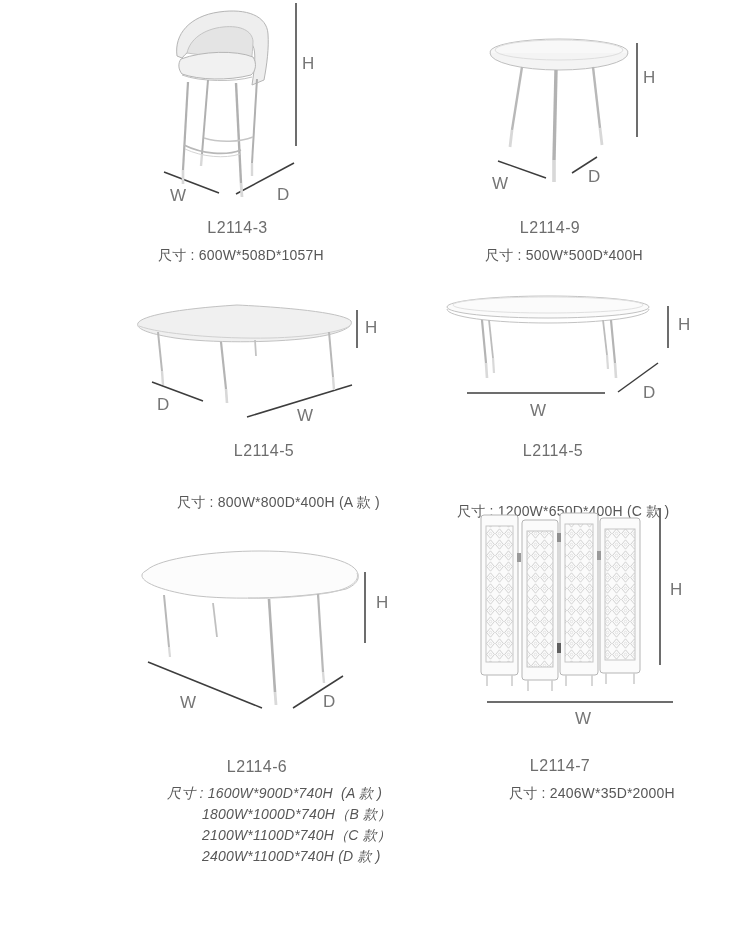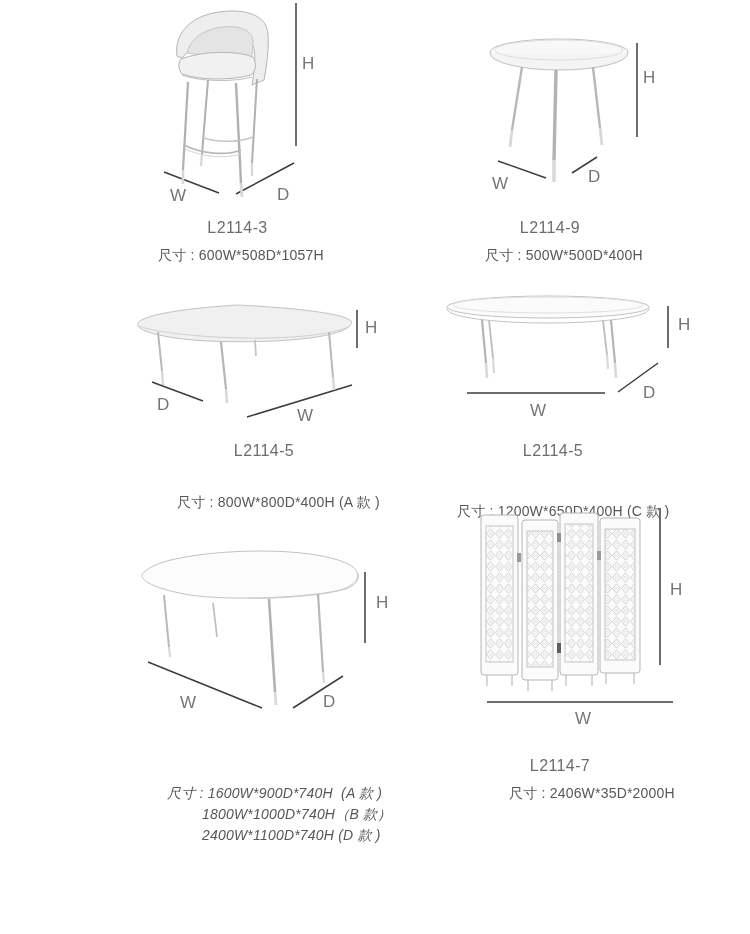--- a/index.html
+++ b/index.html
@@ -155,23 +155,25 @@
       <line x1="93" y1="58" x2="97" y2="92" stroke="#c0c0c0" stroke-width="1.8"></line>
       <line x1="149" y1="54" x2="155" y2="147" stroke="#b2b2b2" stroke-width="2.6"></line>
       <line x1="155" y1="147" x2="156" y2="160" stroke="#d9d9d9" stroke-width="2.8"></line>
       <line x1="198" y1="49" x2="203" y2="127" stroke="#b8b8b8" stroke-width="2.2"></line>
       <line x1="203" y1="127" x2="204" y2="138" stroke="#d9d9d9" stroke-width="2.4"></line>
     </svg>
     <span class="dim" style="left:256px;top:48px;">H</span>
     <span class="dim" style="left:60px;top:148px;">W</span>
     <span class="dim" style="left:203px;top:147px;">D</span>
   </figure>
+  <h3 class="title" style="top:218px;left:0;width:274px;">L2114-6</h3>
   <div class="sizes" style="top:243px;left:47px;font-style:italic;">
     <p class="size-line"><span>尺寸 : </span><span>1600W*900D*740H  (A 款 )</span></p>
     <p class="size-line cont">1800W*1000D*740H（B 款）</p>
+    <p class="size-line cont">2100W*1100D*740H（C 款）</p>
     <p class="size-line cont">2400W*1100D*740H (D 款 )</p>
   </div>
 </section>
 
 <section class="cell" style="left:450px;top:495px;width:240px;height:330px;">
   <figure class="drawing">
     <svg width="240" height="240" viewBox="0 0 240 240">
       <defs>
         <pattern id="lat" width="9" height="11" patternUnits="userSpaceOnUse">
           <path d="M4.5,0.8 L8.4,5.5 L4.5,10.2 L0.6,5.5 Z" fill="none" stroke="#c8c8c8" stroke-width="0.8"></path>

